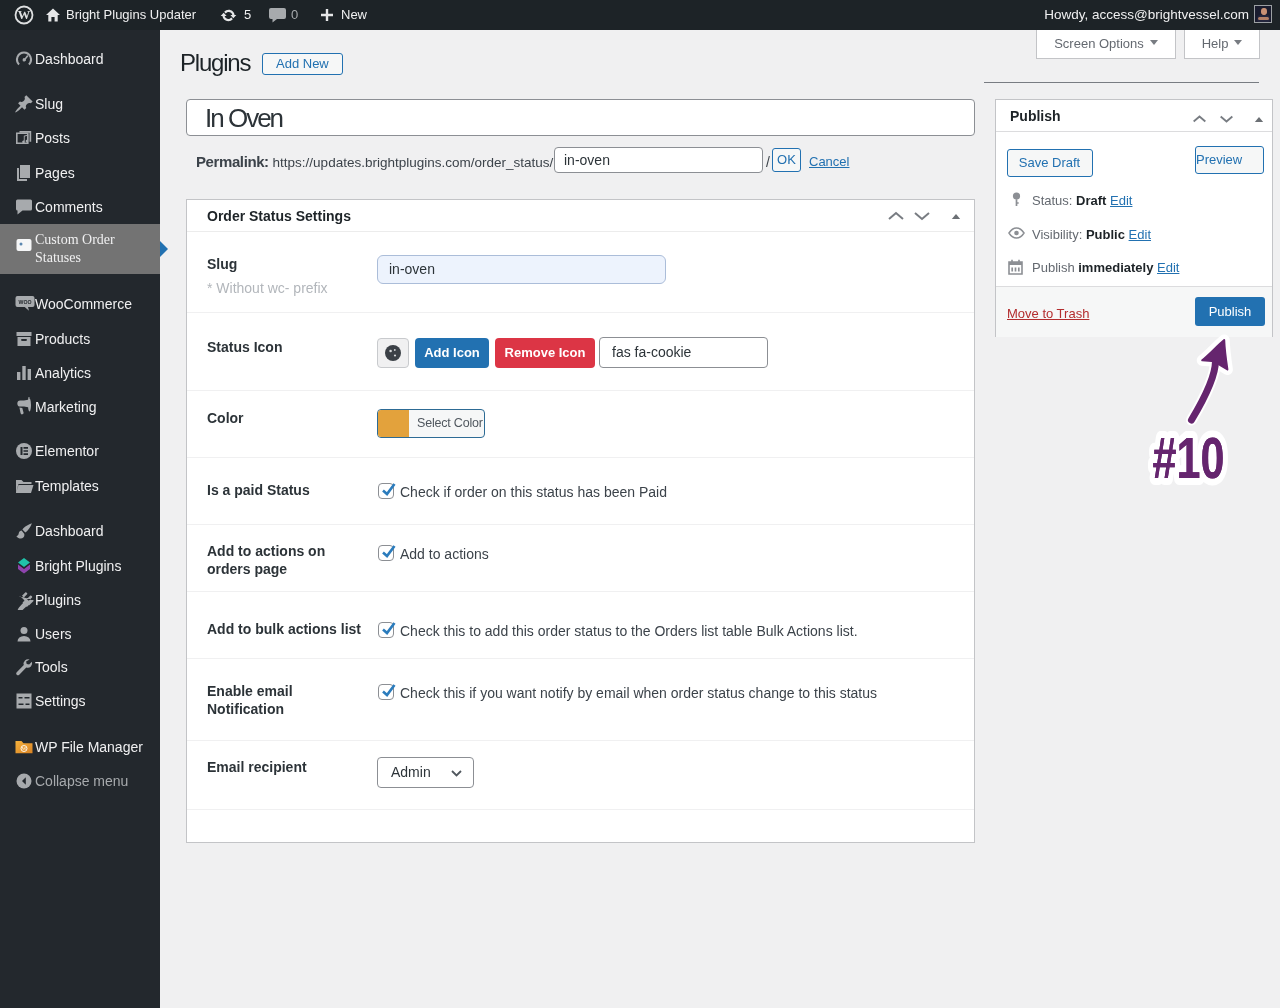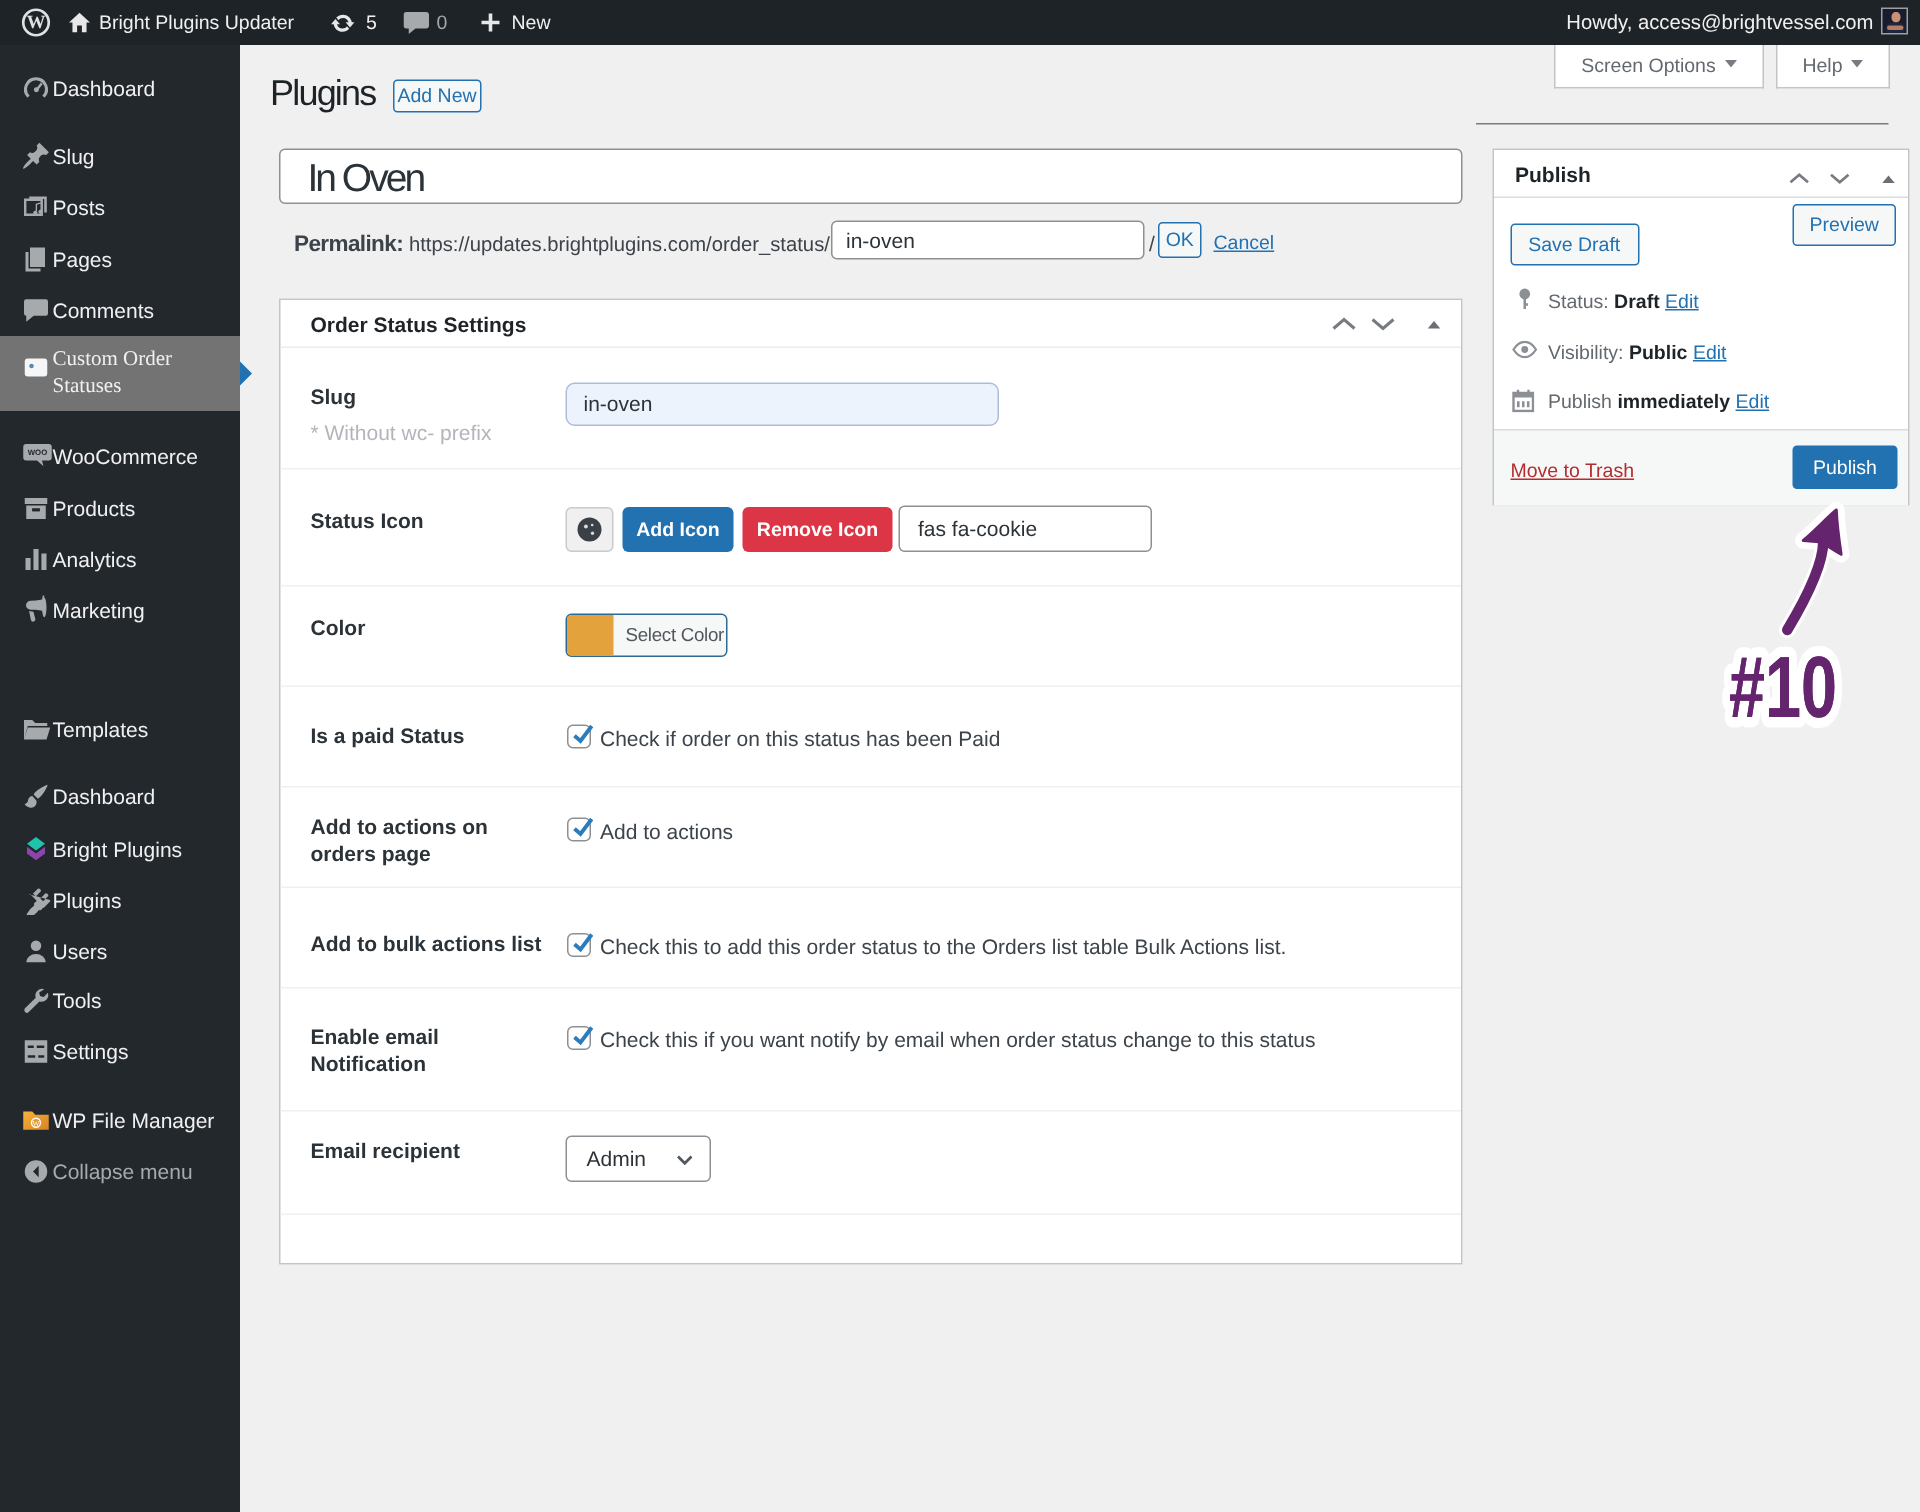--- a/index.html
+++ b/index.html
@@ -8,21 +8,21 @@
 #adminbar { position:absolute; left:0; top:0; width:1280px; height:30px; background:#1d2327; color:#f0f0f1; z-index:50; }
 #sidebar { position:absolute; left:0; top:30px; width:160px; height:978px; background:#23282d; z-index:40; }
 #content { position:absolute; left:160px; top:30px; width:1120px; height:978px; background:#f0f0f1; }
 .ab-item { position:absolute; top:0; height:30px; line-height:30px; font-size:13px; color:#f0f0f1; }
 .menu-item { position:absolute; left:0; width:160px; height:34px; color:#f0f0f1; font-size:14px; }
 .menu-item .mi-label { position:absolute; left:35px; top:0; height:34px; line-height:34px; white-space:nowrap; }
 .menu-item svg { position:absolute; left:14px; top:7px; }
 .mi-sel { background:#737373;font-family:Liberation Serif, serif; }
 .mi-sel:after { content:""; position:absolute; right:-8px; top:17px; border:8px solid transparent; border-left-color:#2271b1; border-right-width:0; }
 h1.title { position:absolute; left:20px; top:18px; font-size:24px; font-weight:400; color:#1d2327; line-height:29px; letter-spacing:-1.2px; }
-.addnew { position:absolute; left:102px; top:23px; height:22px; line-height:20px; padding:0 2px; background:#f6f7f7; border:1px solid #2271b1; border-radius:3px; color:#2271b1; font-size:13px; font-weight:500; }
+.addnew { position:absolute; left:102px; top:23px; height:22px; line-height:20px; padding:0 13px; background:#f6f7f7; border:1px solid #2271b1; border-radius:3px; color:#2271b1; font-size:13px; font-weight:500; }
 .smeta { position:absolute; top:0; height:29px; line-height:28px; background:#fff; border:1px solid #c3c4c7; border-top:none; color:#646970; font-size:13px; text-align:center; }
 .caret { display:inline-block; width:0; height:0; border:4px solid transparent; border-top:5px solid #787c82; vertical-align:-1px; margin-left:6px; }
 #titlebox { position:absolute; left:26px; top:69px; width:789px; height:37px; background:#fff; border:1px solid #8c8f94; border-radius:4px; font-size:26px; color:#2c3338; line-height:37px; padding-left:18px; letter-spacing:-2px; }
 #permalink { position:absolute; left:36px; top:119px; width:900px; height:26px; font-size:14px; color:#3c434a; line-height:26px; }
 .pm-input { position:absolute; left:358px; top:-2px; width:209px; height:26px; border:1px solid #8c8f94; border-radius:4px; background:#fff; line-height:24px; padding-left:9px; font-size:14px; color:#2c3338; }
 .pm-ok { position:absolute; left:576px; top:-1px; width:29px; height:24px; border:1px solid #2271b1; border-radius:3px; background:#f6f7f7; color:#2271b1; font-size:13px; text-align:center; line-height:22px; }
 .pm-cancel { position:absolute; left:613px; top:0; color:#2271b1; font-size:13px; text-decoration:underline; }
 .postbox { position:absolute; background:#fff; border:1px solid #c3c4c7; }
 .pb-head { position:relative; height:32px; border-bottom:1px solid #ececec; }
 .pb-head b { position:absolute; left:20px; top:0; line-height:32px; font-size:14px; color:#1d2327; }
@@ -125,20 +125,27 @@
           <path fill="#a7aaad" d="M3 9 h3.4 v8 h-3.4 z M8.3 3 h3.4 v14 h-3.4 z M13.6 6 h3.4 v11 h-3.4 z"></path>
         </svg>
         <span class="mi-label">Analytics</span>
       </div>
     <div class="menu-item" style="top:359.5px">
         <svg width="20" height="20" viewBox="0 0 20 20">
           <path fill="#a7aaad" d="M15.5 1.5 c0.8 0 1.5 2.9 1.5 6.5 s-0.7 6.5 -1.5 6.5 c-0.6 0 -1.2 -1.8 -1.4 -4.3 l-4.1 -0.7 h-3.5 a3 3 0 0 1 -0.3 -6 l3.8 -0.1 4.1 -0.7 c0.2-2.5 0.8-4.2 1.4-4.2 z M5.4 10.4 l2.9 0.5 1.2 4.6 a1.5 1.5 0 0 1 -2.9 0.8 z"></path>
         </svg>
         <span class="mi-label">Marketing</span>
       </div>
+    <div class="menu-item" style="top:404px">
+        <svg width="20" height="20" viewBox="0 0 20 20">
+          <circle cx="10" cy="10" r="8" fill="#a7aaad"></circle>
+          <path fill="#23282d" d="M6.5 6 h2 v8 h-2 z M9.5 6 h4.5 v1.7 h-4.5 z M9.5 9.15 h4.5 v1.7 h-4.5 z M9.5 12.3 h4.5 v1.7 h-4.5 z"></path>
+        </svg>
+        <span class="mi-label">Elementor</span>
+      </div>
     <div class="menu-item" style="top:438.5px">
         <svg width="20" height="20" viewBox="0 0 20 20">
           <path fill="#a7aaad" d="M2 4 h5.5 l2 2 h8 v2 l-13 0 -2.5 9 z M2 17 l2.5-8 h15 l-2.5 8 z"></path>
         </svg>
         <span class="mi-label">Templates</span>
       </div>
     <div class="menu-item" style="top:483.5px">
         <svg width="20" height="20" viewBox="0 0 20 20">
           <path fill="#a7aaad" d="M17.8 2.2 c-2.8 0.8 -7.6 3.6 -9.4 6.4 l2.9 2.9 c2.9-1.8 5.7-6.5 6.5-9.3 z M7.6 9.6 c-1.1 0 -2.6 0.8 -2.9 2.9 -0.2 1.5 -1 2.1 -2.3 2.7 1 1.4 2.8 2.3 4.4 2.3 2 0 3.6-1.6 3.6-3.6 0-0.4-0.1-0.9-0.2-1.2 z"></path>
         </svg>
@@ -304,21 +311,21 @@
             <path d="M2 9 L9 3 L16 9" fill="none" stroke="#787c82" stroke-width="2.2"></path>
           </svg>
         <svg style="position:absolute;left:223px;top:14px" width="15" height="10" viewBox="0 0 18 12">
             <path d="M2 3 L9 9 L16 3" fill="none" stroke="#787c82" stroke-width="2.2"></path>
           </svg>
         <svg style="position:absolute;left:258px;top:16px" width="10" height="7" viewBox="0 0 12 8">
             <path d="M6 1 L11 7 L1 7 Z" fill="#6c7075"></path>
           </svg>
       </div>
       <div style="position:absolute;left:10.5px;top:49px;width:86px;height:28px;background:#f6f7f7;border:1px solid #2271b1;border-radius:3px;color:#2271b1;font-size:13px;text-align:center;line-height:26px">Save Draft</div>
-      <div style="position:absolute;left:199px;top:36px;width:69px;height:28px;background:#f6f7f7;border:1px solid #2271b1;border-radius:3px;color:#2271b1;font-size:13px;text-align:center;line-height:26px">Preview</div>
+      <div style="position:absolute;left:199px;top:46px;width:69px;height:28px;background:#f6f7f7;border:1px solid #2271b1;border-radius:3px;color:#2271b1;font-size:13px;text-align:left;line-height:26px">Preview</div>
       <div style="position:absolute;left:12px;top:92px;width:250px;font-size:13px;color:#646970">
         <svg style="position:absolute;left:3px;top:0" width="11" height="16" viewBox="0 0 11 16">
             <circle cx="5.5" cy="4" r="3.6" fill="#8c8f94"></circle>
             <path d="M5.5 7.2 V14 M5.5 11 h2.2" stroke="#8c8f94" stroke-width="1.7" fill="none"></path>
           </svg>
         <span style="position:absolute;left:24px;top:1px;white-space:nowrap">Status: <b style="color:#1d2327">Draft</b> <a class="btn-link">Edit</a></span>
       </div>
       <div style="position:absolute;left:12px;top:126px;width:250px;font-size:13px;color:#646970">
         <svg style="position:absolute;left:0;top:1px" width="17" height="12" viewBox="0 0 17 12">
             <path d="M1 6 C3.5 2 6 0.9 8.5 0.9 C11 0.9 13.5 2 16 6 C13.5 10 11 11.1 8.5 11.1 C6 11.1 3.5 10 1 6 Z" fill="none" stroke="#8c8f94" stroke-width="1.5"></path>

